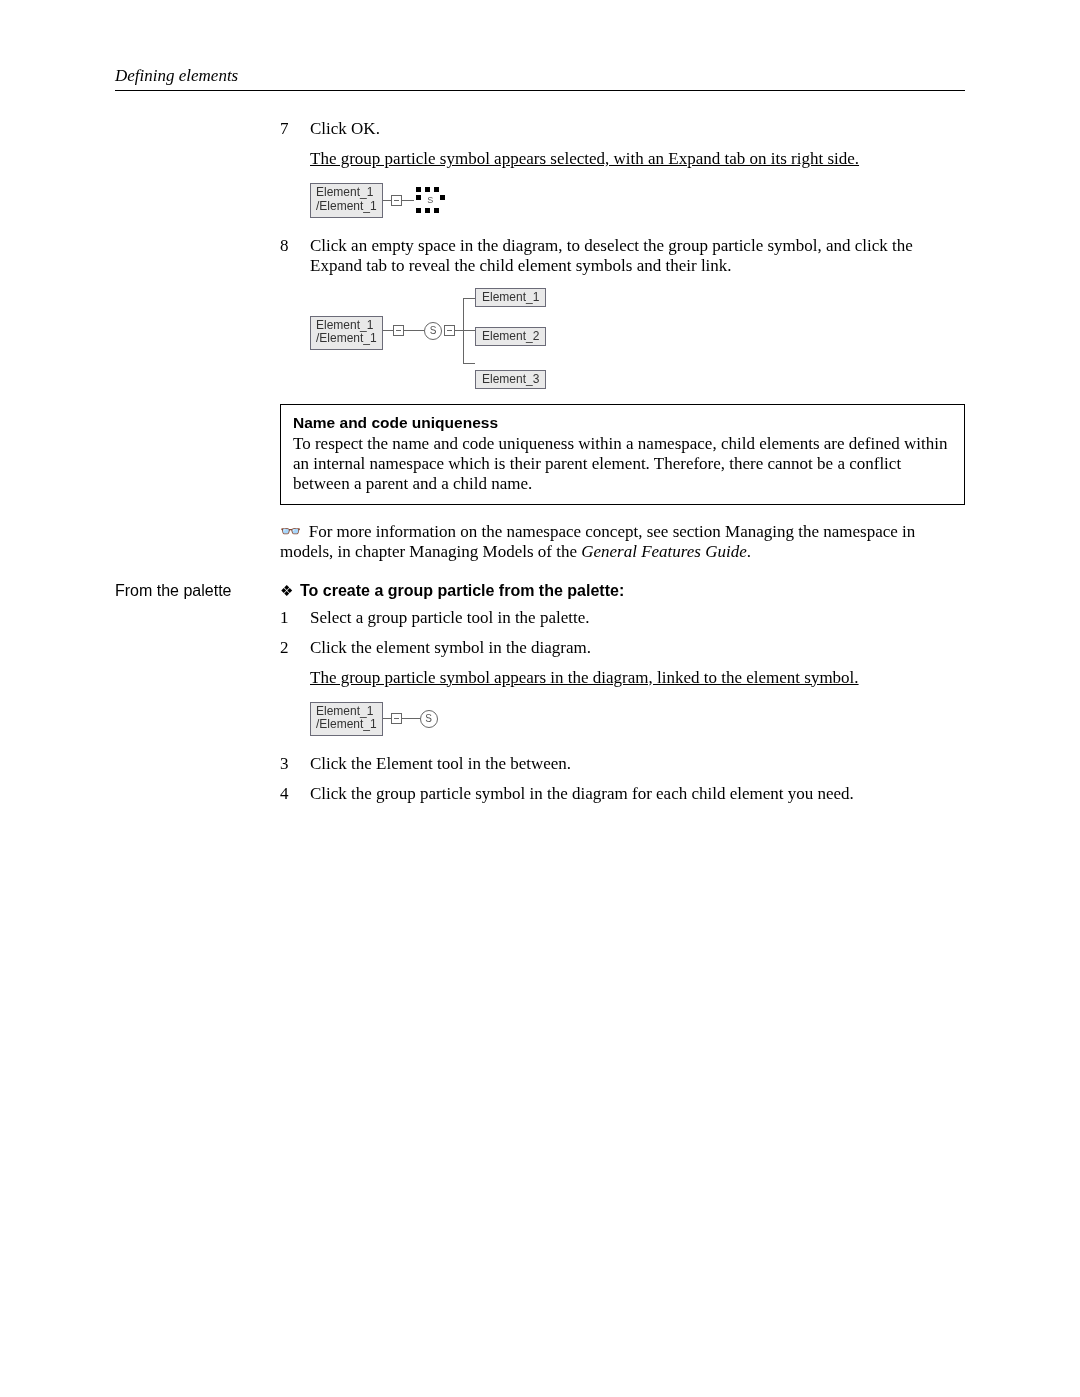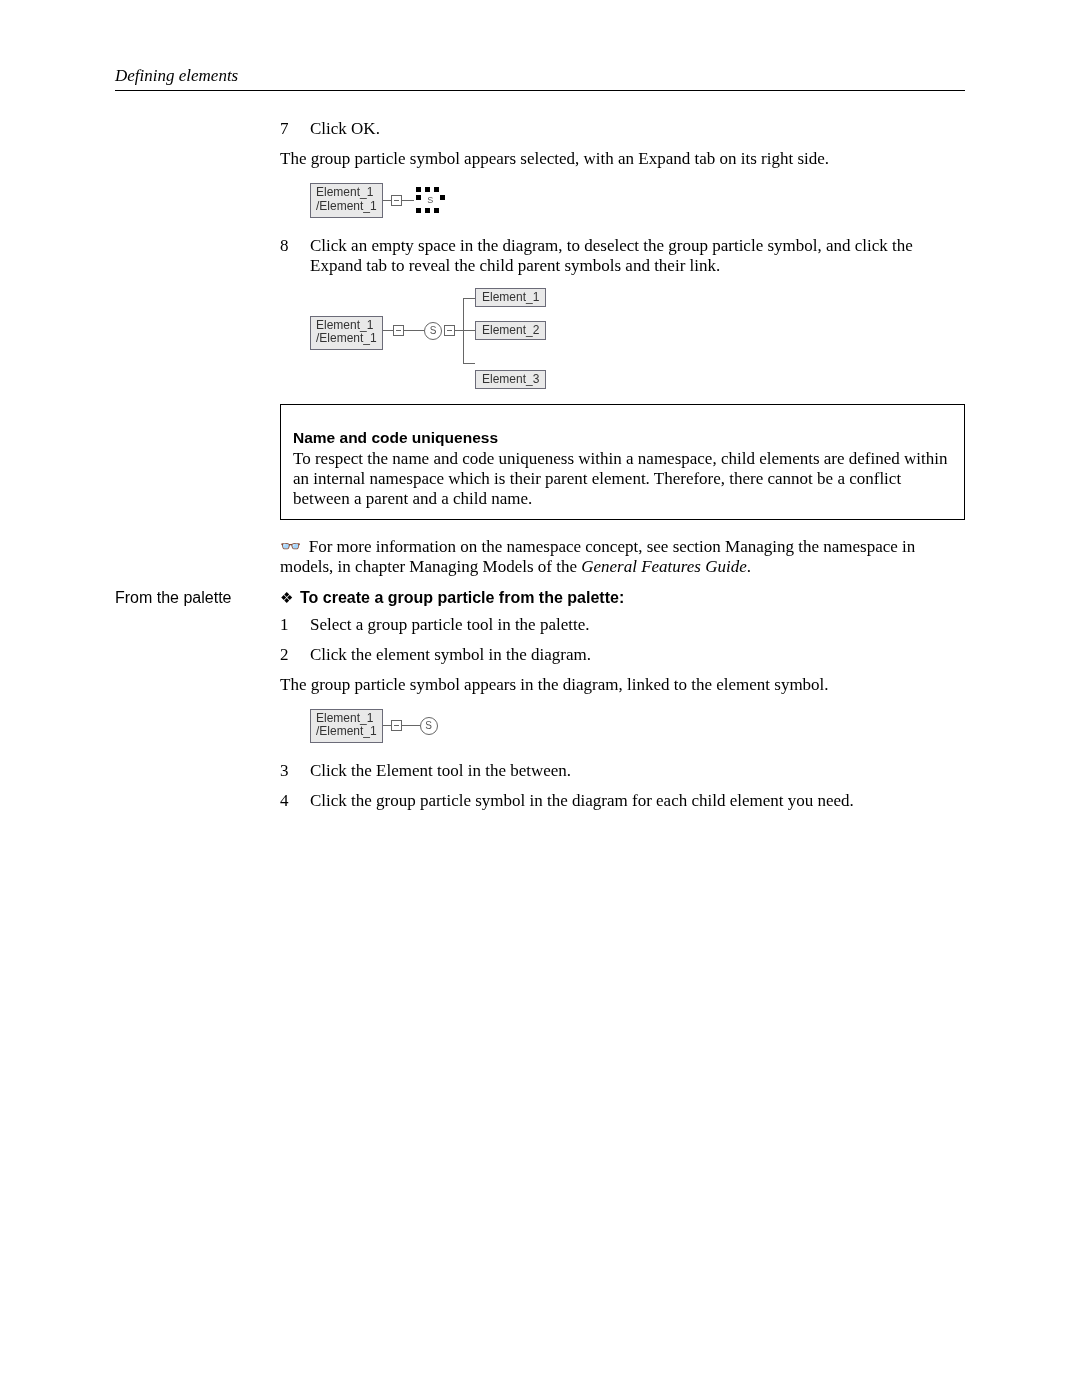--- a/index.html
+++ b/index.html
@@ -41,21 +41,21 @@
     margin-bottom: 6px;
   }
   .step-num {
     width: 30px;
     flex: 0 0 30px;
   }
   .step-body {
     flex: 1;
   }
   .step-body p { margin: 0 0 4px 0; }
-  .cont { margin-bottom: 14px; }
+  .cont { margin-left: 30px; margin-bottom: 14px; text-decoration: underline; }
   .cont p { margin: 0 0 4px 0; }
 
   
   .diag {
     margin-left: 30px;
     margin-bottom: 18px;
   }
   .elbox {
     border: 1px solid #6b6b78;
     background: #e9e9e9;
@@ -107,42 +107,42 @@
     font-family: Arial,sans-serif; font-size:10px; text-align:center;
     line-height:16px; color:#555; background:#fff;
   }
   .d2 .tab2 { position:absolute; left:134px; top:39px; }
   .d2 .conn-mid { position:absolute; left:145px; top:44px; width:20px; height:1px; background:#666; }
   .d2 .vbar { position:absolute; left:153px; top:12px; width:1px; height:65px; background:#666;}
   .d2 .htop { position:absolute; left:153px; top:12px; width:12px; height:1px; background:#666;}
   .d2 .hbot { position:absolute; left:153px; top:77px; width:12px; height:1px; background:#666;}
   .d2 .child { position:absolute; left:165px; }
   .d2 .c1 { top:2px; }
-  .d2 .c2 { top:35px; }
+  .d2 .c2 { top:41px; }
   .d2 .c3 { top:84px; }
   .elbox.small { padding:2px 6px; }
 
   
   .infobox {
     border: 1.5px solid #000;
-    padding: 24px 12px 10px 12px;
+    padding: 9px 12px 10px 12px;
     margin-bottom: 16px;
   }
   .infobox .title {
     font-family: Arial, Helvetica, sans-serif;
     font-weight: bold;
     font-size: 15.5px;
     margin-bottom: 2px;
   }
   .infobox .body {
     font-size: 17px;
   }
 
   .refpara {
-    margin-bottom: 12px;
+    margin-bottom: 20px;
   }
   .refpara .glasses {
     font-style: normal;
     letter-spacing: -1px;
   }
   .refpara .ital { font-style: italic; }
 
   
   .sec-head {
     display:flex;
@@ -224,21 +224,21 @@
                 <span class="h"></span>
                 <span class="h"></span>
               </span>
           </span>
         </div>
       </div>
 
       <div class="step">
         <div class="step-num">8</div>
         <div class="step-body">
-          <p>Click an empty space in the diagram, to deselect the group particle symbol, and click the Expand tab to reveal the child parent symbols and their link.</p>
+          <p>Click an empty space in the diagram, to deselect the group particle symbol, and click the Expand tab to reveal the child element symbols and their link.</p>
         </div>
       </div>
 
       <div class="d2 diag">
         <span class="elbox root">
           <span class="l1">Element_1</span>
           <span class="l2">/Element_1</span>
         </span>
         <span class="conn-root"></span>
         <span class="tab tab1"></span>

